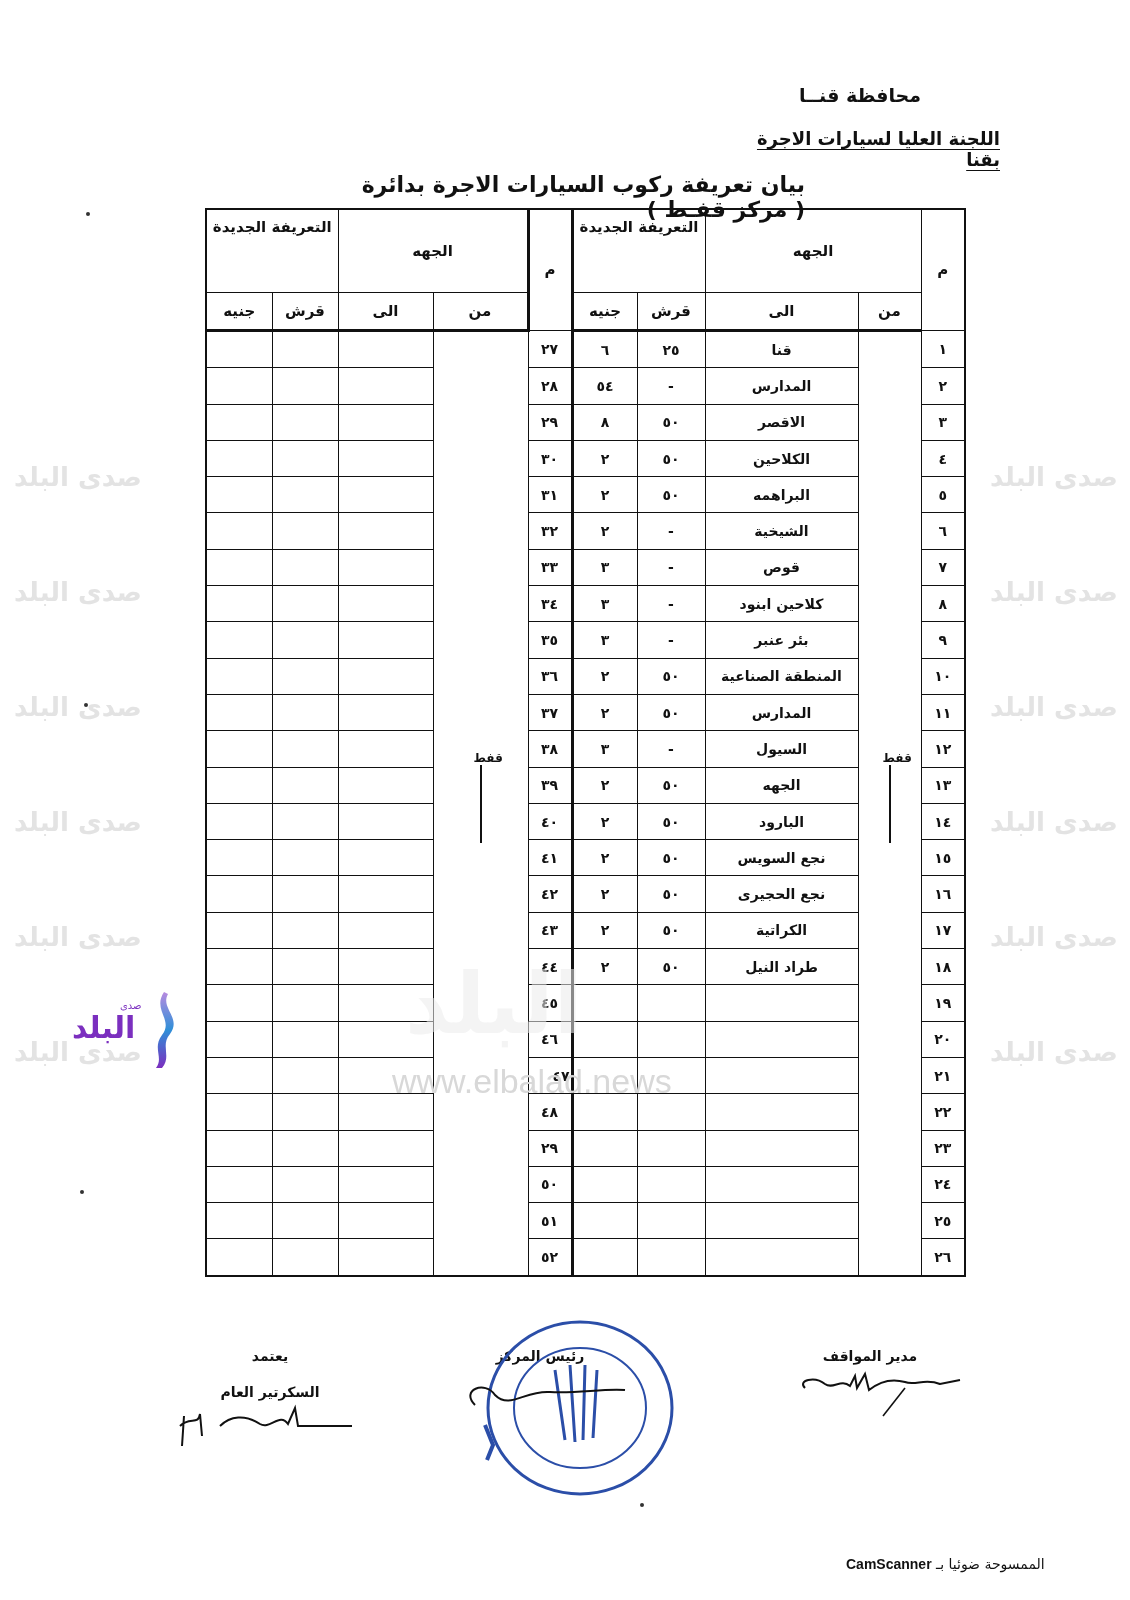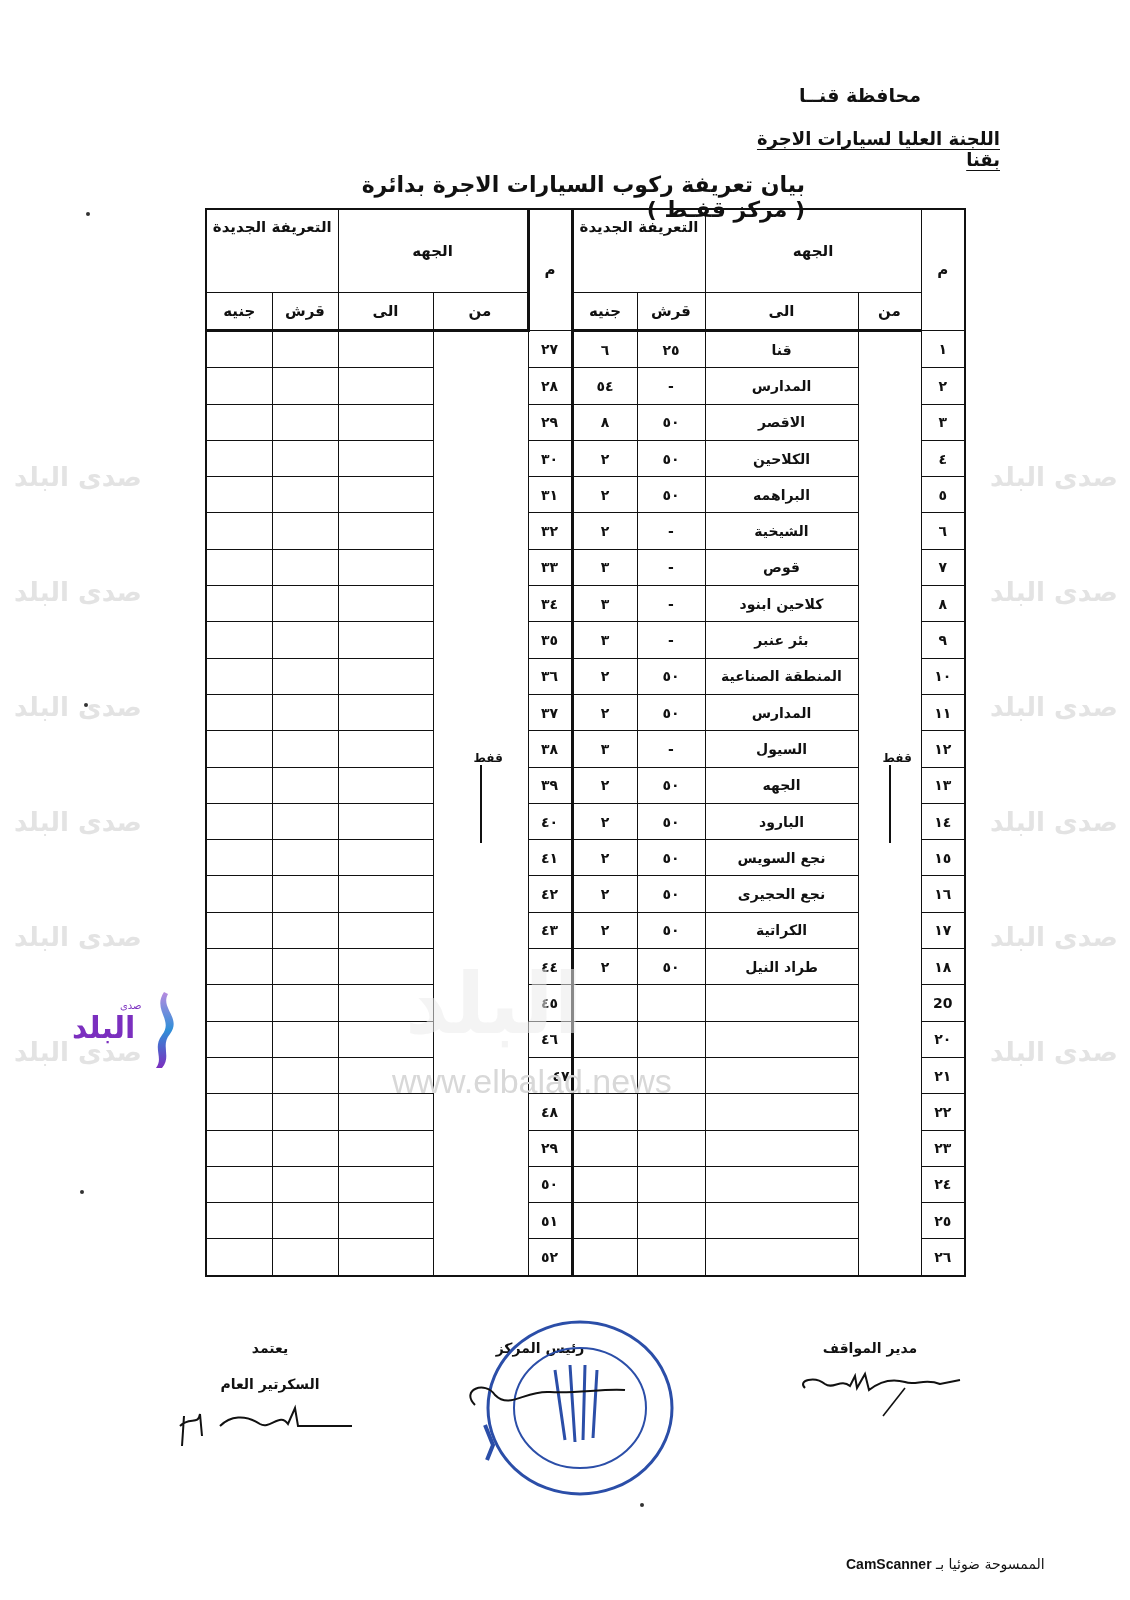--- a/index.html
+++ b/index.html
@@ -35,21 +35,21 @@
 
   .wm { color:#e3e3e3; font-size:26px; direction:rtl; font-weight:bold; letter-spacing:1px; }
   .wm-url { color:#d8d8d8; font-size:34px; font-family:"Liberation Sans", sans-serif; }
   .wm-big { color:#ececec; font-size:84px; font-weight:bold; direction:rtl; }
 
   .logo { left:72px; top:990px; width:110px; height:80px; }
   .logo .word { position:absolute; left:0; top:20px; font-size:30px; font-weight:bold; color:#7b2fbf; direction:rtl; }
   .logo .small { position:absolute; left:48px; top:10px; font-size:10px; color:#7b2fbf; }
   .logo svg { position:absolute; left:70px; top:0; }
 
-  .sig-label { font-size:14px; font-weight:bold; direction:rtl; text-align:center; }
+  .sig-label { font-size:14px; font-weight:bold; direction:rtl; text-align:center;margin-top:8px; }
   .footer { left:846px; top:1556px; font-size:14px; direction:rtl; }
   .footer b { font-family:"Liberation Sans", sans-serif; font-weight:bold; }
   .dot { width:4px; height:4px; background:#333; border-radius:50%; }
 </style>
 </head>
 <body>
 
 <div class="abs wm" style="left:14px;top:462px;">صدى البلد</div>
 <div class="abs wm" style="left:14px;top:577px;">صدى البلد</div>
 <div class="abs wm" style="left:14px;top:692px;">صدى البلد</div>
@@ -286,21 +286,21 @@
         <td>١٨</td>
         <td>طراد النيل</td>
         <td>٥٠</td>
         <td style="border-left:3px solid #111;">٢</td>
         <td style="border-right:3px solid #111;">٤٤</td>
         <td></td>
         <td></td>
         <td></td>
       </tr>
       <tr class="row">
-        <td>20</td>
+        <td>١٩</td>
         <td></td>
         <td></td>
         <td style="border-left:3px solid #111;"></td>
         <td style="border-right:3px solid #111;">٤٥</td>
         <td></td>
         <td></td>
         <td></td>
       </tr>
       <tr class="row">
         <td>٢٠</td>

